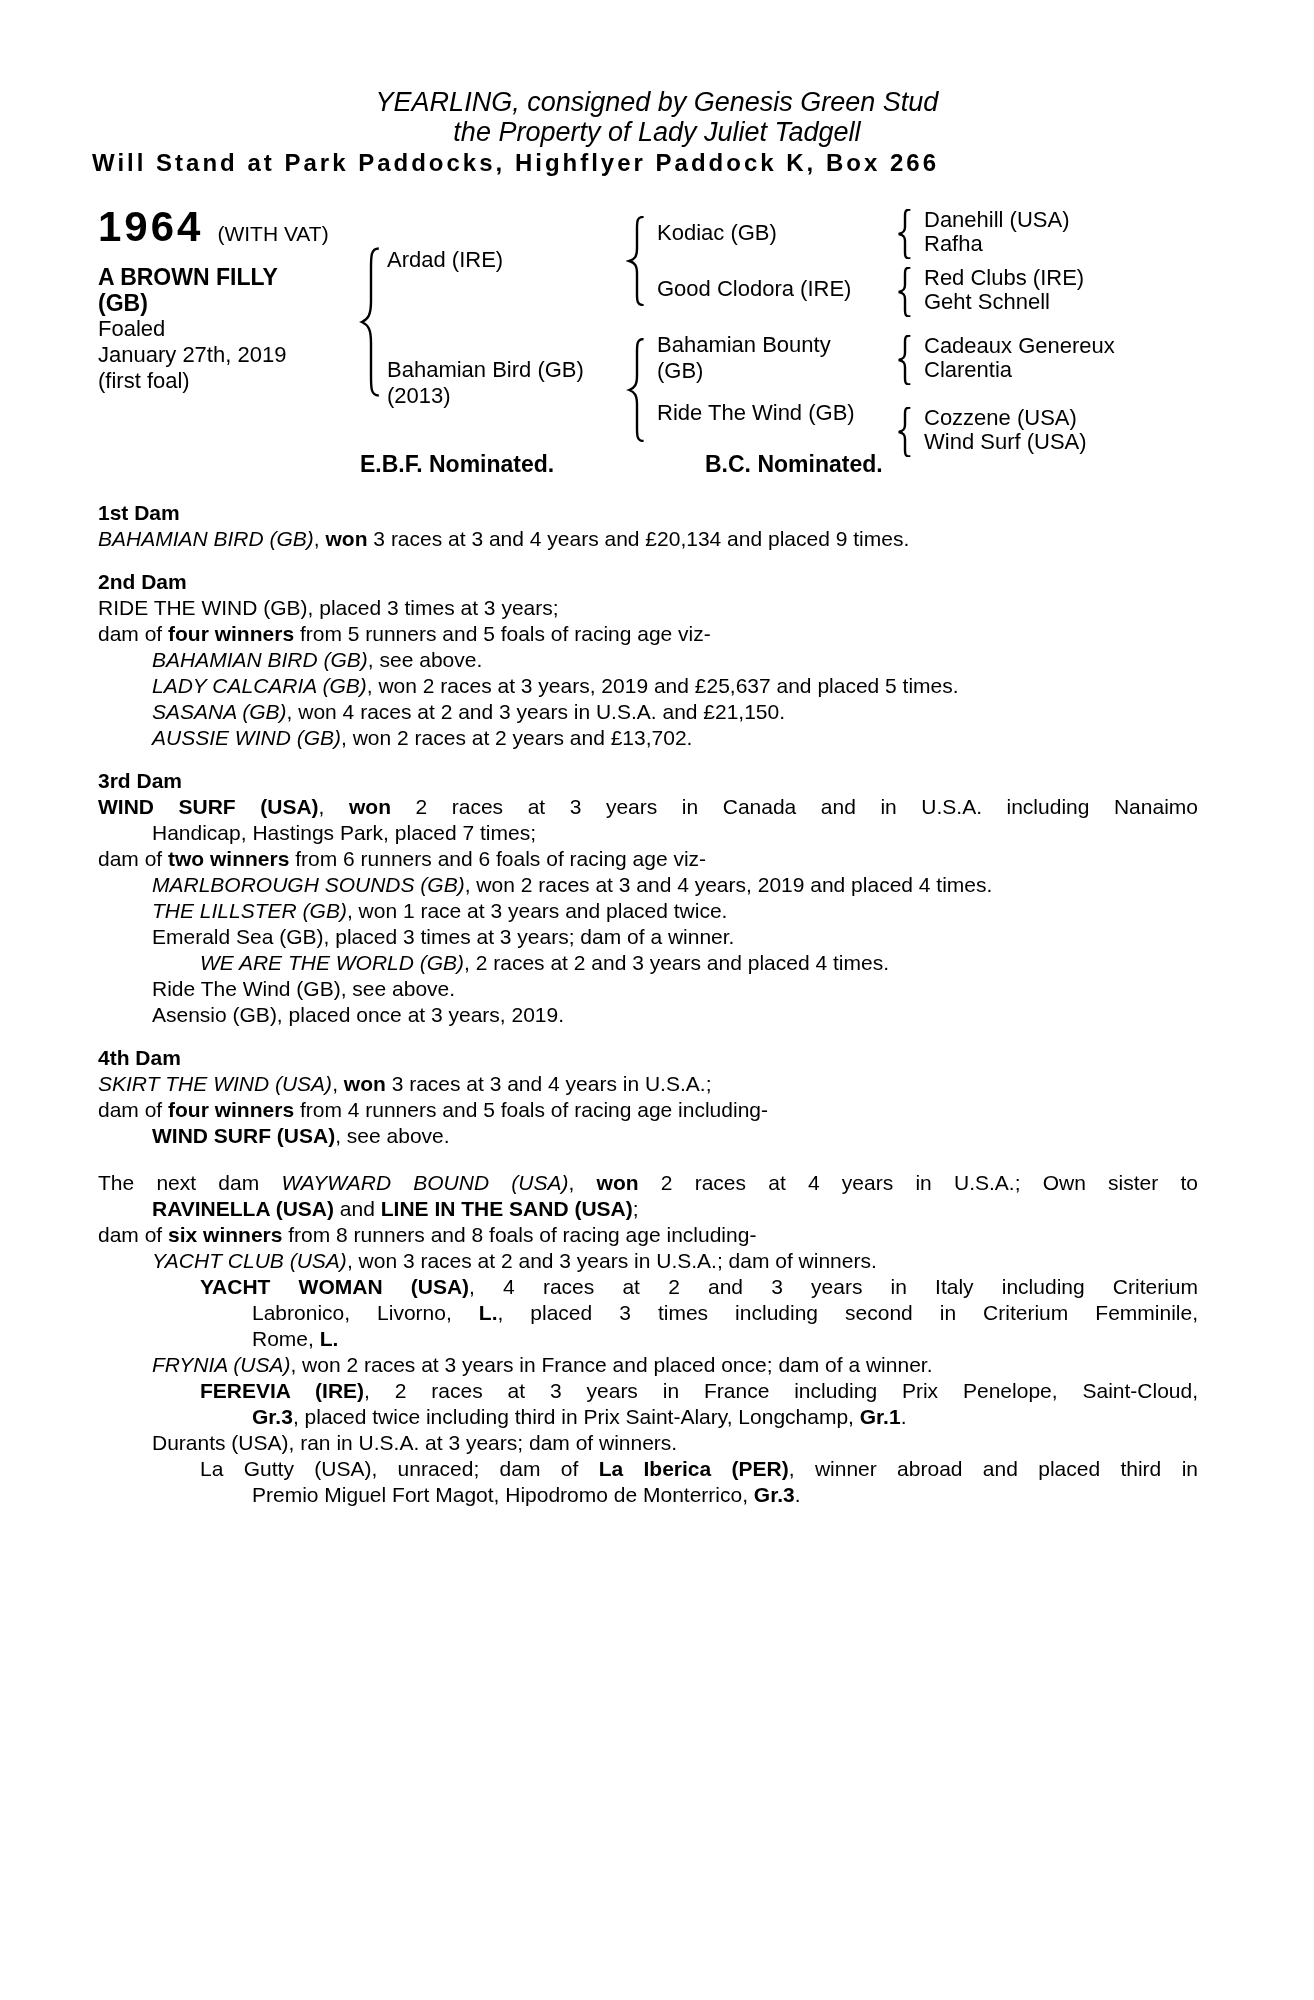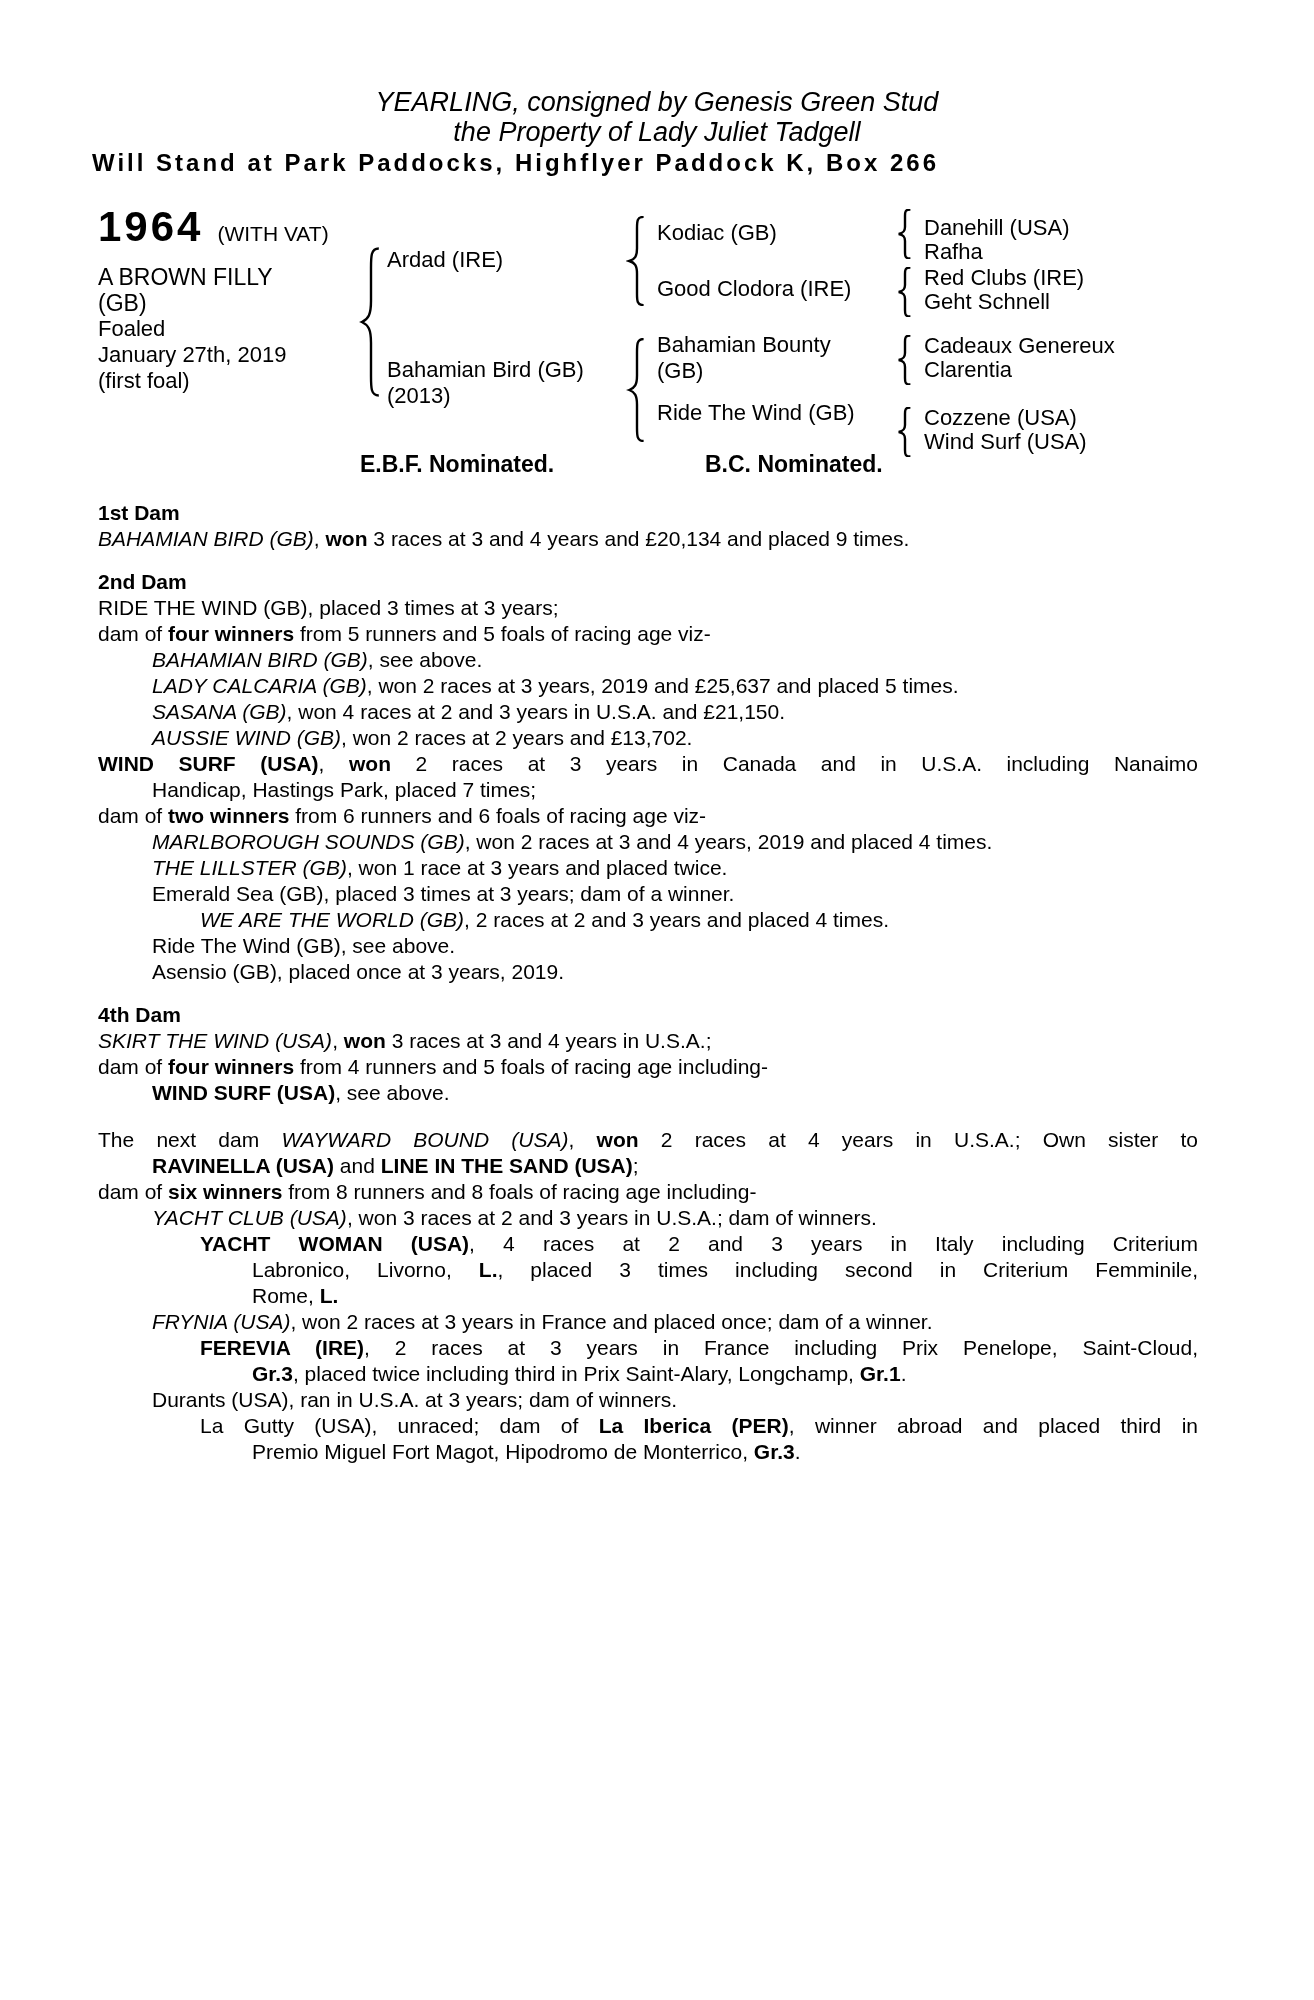--- a/index.html
+++ b/index.html
@@ -13,21 +13,21 @@
   .hdr-italic { position:absolute; left:0; width:1314px; text-align:center;
     font-style:italic; font-size:27px; line-height:28px; }
   #hdr-stand { position:absolute; left:92px; top:150px;
     font-weight:700; font-size:24px; line-height:26px; letter-spacing:3px; }
   
   .ped-abs { position:absolute; font-size:22px; line-height:26px; white-space:nowrap; }
   #lot-row { position:absolute; left:98px; top:206px; display:flex; align-items:baseline; }
   #lot-number { font-weight:700; font-size:42px; line-height:42px; letter-spacing:3px; }
   #lot-vat { font-size:21px; margin-left:14px; }
   #lot-left { position:absolute; left:98px; top:264px; font-size:22px; line-height:26px; }
-  #lot-left .nm { font-weight:400; font-size:23px; }
+  #lot-left .nm { font-weight:700; font-size:23px; }
   .gen3-pair { position:absolute; left:924px; font-size:22px; line-height:24px; white-space:nowrap; }
   .nom { position:absolute; top:451px; font-weight:700; font-size:23px; line-height:26px; white-space:nowrap; }
   .brace { position:absolute; }
   .brace path { stroke:#000; fill:none; stroke-width:2.4; vector-effect:non-scaling-stroke; }
   
   #body-col { position:absolute; left:98px; top:500px; width:1100px;
     font-size:21px; line-height:26px; }
   #body-col > div { text-align:left; }
   .sec { font-weight:700; margin-top:17px; }
   #body-col > div:first-child { margin-top:0; }
@@ -90,21 +90,21 @@
   </div>
 
   <div class="ped-abs" style="left:657px;top:220px">Kodiac (GB)</div>
   <div class="ped-abs" style="left:657px;top:276px">Good Clodora (IRE)</div>
   <div class="ped-abs" style="left:657px;top:332px">
     <div>Bahamian Bounty</div>
     <div>(GB)</div>
   </div>
   <div class="ped-abs" style="left:657px;top:400px">Ride The Wind (GB)</div>
 
-  <div class="gen3-pair" style="top:216px">
+  <div class="gen3-pair" style="top:208px">
     <div>Danehill (USA)</div>
     <div>Rafha</div>
   </div>
   <div class="gen3-pair" style="top:266px">
     <div>Red Clubs (IRE)</div>
     <div>Geht Schnell</div>
   </div>
   <div class="gen3-pair" style="top:334px">
     <div>Cadeaux Genereux</div>
     <div>Clarentia</div>
@@ -120,20 +120,21 @@
   <div id="body-col">
     <div class="sec"><span>1st Dam</span></div>
     <div><span class="it">BAHAMIAN BIRD (GB)</span><span>, </span><span class="bd">won</span><span> 3 races at 3 and 4 years and £20,134 and placed 9 times.</span></div>
     <div class="sec"><span>2nd Dam</span></div>
     <div><span>RIDE THE WIND (GB), placed 3 times at 3 years;</span></div>
     <div><span>dam of </span><span class="bd">four winners</span><span> from 5 runners and 5 foals of racing age viz-</span></div>
     <div class="i1"><span class="it">BAHAMIAN BIRD (GB)</span><span>, see above.</span></div>
     <div class="i1"><span class="it">LADY CALCARIA (GB)</span><span>, won 2 races at 3 years, 2019 and £25,637 and placed 5 times.</span></div>
     <div class="i1"><span class="it">SASANA (GB)</span><span>, won 4 races at 2 and 3 years in U.S.A. and £21,150.</span></div>
     <div class="i1"><span class="it">AUSSIE WIND (GB)</span><span>, won 2 races at 2 years and £13,702.</span></div>
+    <div class="sec"><span>3rd Dam</span></div>
     <div class="jl"><span class="bd">WIND SURF (USA)</span><span>, </span><span class="bd">won</span><span> 2 races at 3 years in Canada and in U.S.A. including Nanaimo</span></div>
     <div class="i1"><span>Handicap, Hastings Park, placed 7 times;</span></div>
     <div><span>dam of </span><span class="bd">two winners</span><span> from 6 runners and 6 foals of racing age viz-</span></div>
     <div class="i1"><span class="it">MARLBOROUGH SOUNDS (GB)</span><span>, won 2 races at 3 and 4 years, 2019 and placed 4 times.</span></div>
     <div class="i1"><span class="it">THE LILLSTER (GB)</span><span>, won 1 race at 3 years and placed twice.</span></div>
     <div class="i1"><span>Emerald Sea (GB), placed 3 times at 3 years; dam of a winner.</span></div>
     <div class="i2"><span class="it">WE ARE THE WORLD (GB)</span><span>, 2 races at 2 and 3 years and placed 4 times.</span></div>
     <div class="i1"><span>Ride The Wind (GB), see above.</span></div>
     <div class="i1"><span>Asensio (GB), placed once at 3 years, 2019.</span></div>
     <div class="sec"><span>4th Dam</span></div>

